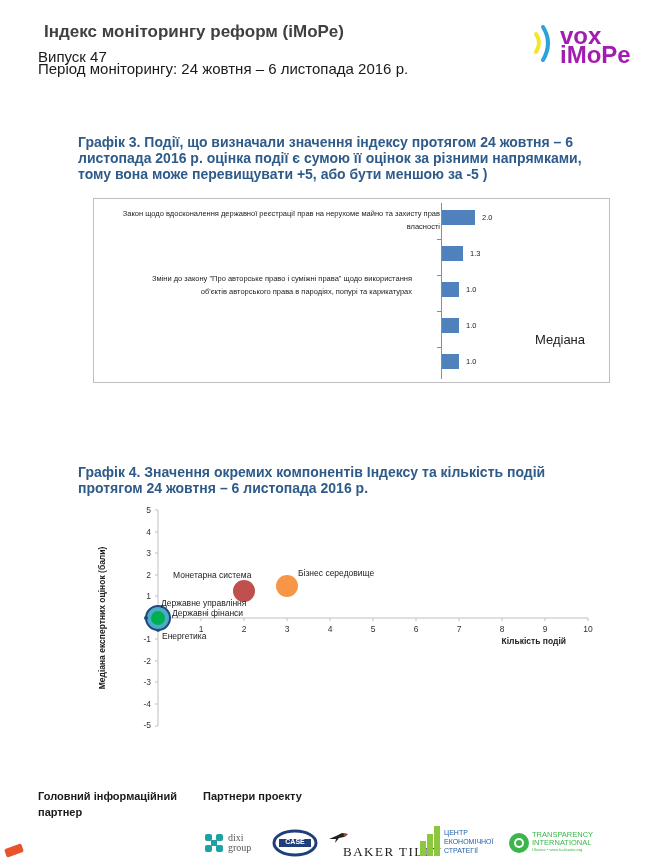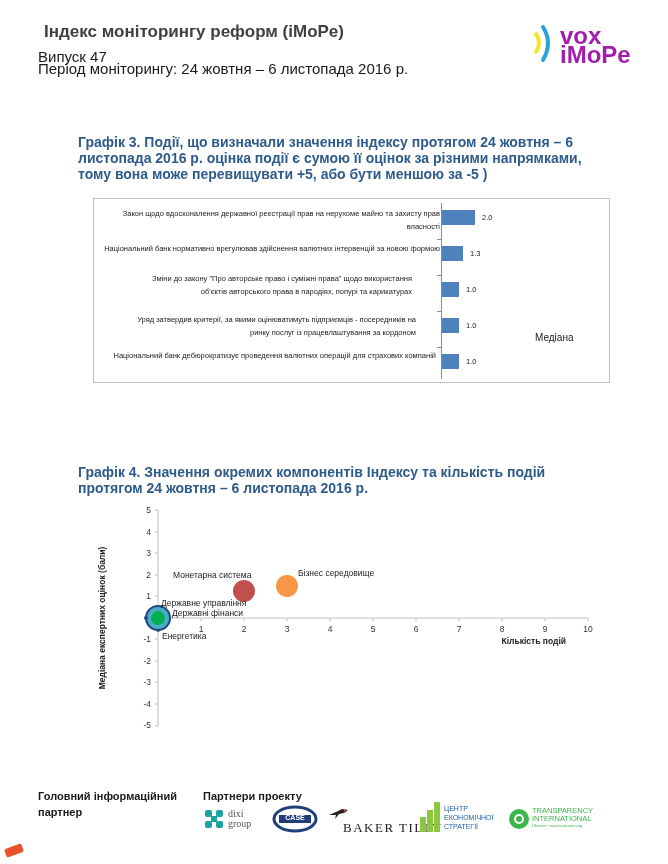--- a/index.html
+++ b/index.html
@@ -9,25 +9,25 @@
   .sub { left: 38px; font-size: 15px; color: #1a1a1a; }
   .logo-vox { left: 532px; top: 20px; width: 100px; height: 50px; }
   .vox-text { position: absolute; left: 28px; top: 6px; font-size: 24px; font-weight: bold; line-height: 19px; color: #a21caf; }
   .chart-title { left: 78px; width: 530px; font-size: 14px; font-weight: bold; color: #2e5b8a; line-height: 16px; }
   .chart3-box { left: 93px; top: 198px; width: 517px; height: 185px; border: 1px solid #bfbfbf; box-sizing: border-box; }
   .c3-label { position: absolute; font-size: 7.5px; text-align: right; line-height: 13px; color: #222; }
   .c3-axis { position: absolute; left: 347px; top: 4px; width: 1px; height: 176px; background: #8c8c8c; }
   .c3-tick { position: absolute; left: 343px; width: 4px; height: 1px; background: #8c8c8c; }
   .c3-bar { position: absolute; left: 348px; height: 15px; background: #4f81bd; }
   .c3-val { position: absolute; font-size: 7.5px; color: #222; }
-  .c3-median { position: absolute; left: 441px; top: 133px; font-size: 10px; color: #222; }
+  .c3-median { position: absolute; left: 441px; top: 133px; font-size: 13px; color: #222; }
   .c4 { left: 90px; top: 500px; width: 520px; height: 240px; }
   .c4 svg text { font-family: "Liberation Sans", "DejaVu Sans", sans-serif; }
   .footer-head { font-size: 11px; font-weight: bold; color: #1a1a1a; line-height: 16px; }
-  .partner { position: absolute; }
+  .partner { position: absolute; margin-top: 24px; }
 </style>
 </head>
 <body>
 
 <div class="abs title">Індекс моніторингу реформ (iMoPe)</div>
 <div class="abs sub" style="top:48px">Випуск 47</div>
 <div class="abs sub" style="top:60px">Період моніторингу: 24 жовтня – 6 листопада 2016 р.</div>
 
 <div class="abs logo-vox">
   <svg width="26" height="44" viewBox="0 0 26 44" style="position:absolute;left:0;top:2px">
@@ -37,24 +37,21 @@
   <div class="vox-text">
     <div>vox</div>
     <div>iMoPe</div>
   </div>
 </div>
 
 <div class="abs chart-title" style="top:134px">Графік 3.  Події, що визначали значення індексу протягом 24 жовтня – 6 листопада 2016 р.    оцінка події є сумою її оцінок за різними напрямками, тому вона може перевищувати +5, або бути меншою за -5 )</div>
 
 <div class="abs chart3-box">
   <div class="c3-label" style="left:2px;top:8px;width:344px">Закон щодо вдосконалення державної реєстрації прав на нерухоме майно та захисту прав власності</div>
-  <div class="c3-label" style="left:2px;top:43px;width:344px">Національний банк нормативно врегулював здійснення валютних інтервенцій за новою формою</div>
   <div class="c3-label" style="left:2px;top:73px;width:344px;padding:0 28px;box-sizing:border-box">Зміни до закону "Про авторське право і суміжні права" щодо використання об'єктів авторського права в пародіях, попурі та карикатурах</div>
-  <div class="c3-label" style="left:2px;top:114px;width:344px;padding:0 24px;box-sizing:border-box">Уряд затвердив критерії, за якими оцінюватимуть підприємців - посередників на ринку послуг із працевлаштування за кордоном</div>
-  <div class="c3-label" style="left:0px;top:150px;width:344px;padding:0 2px;box-sizing:border-box">Національний банк дебюрократизує проведення валютних операцій для страхових компаній</div>
 
   <div class="c3-axis"></div>
   <div class="c3-tick" style="top:40px"></div>
   <div class="c3-tick" style="top:76px"></div>
   <div class="c3-tick" style="top:112px"></div>
   <div class="c3-tick" style="top:148px"></div>
 
   <div class="c3-bar" style="top:11px;width:33px"></div>
   <div class="c3-val" style="left:388px;top:14px">2.0</div>
   <div class="c3-bar" style="top:47px;width:21px"></div>

